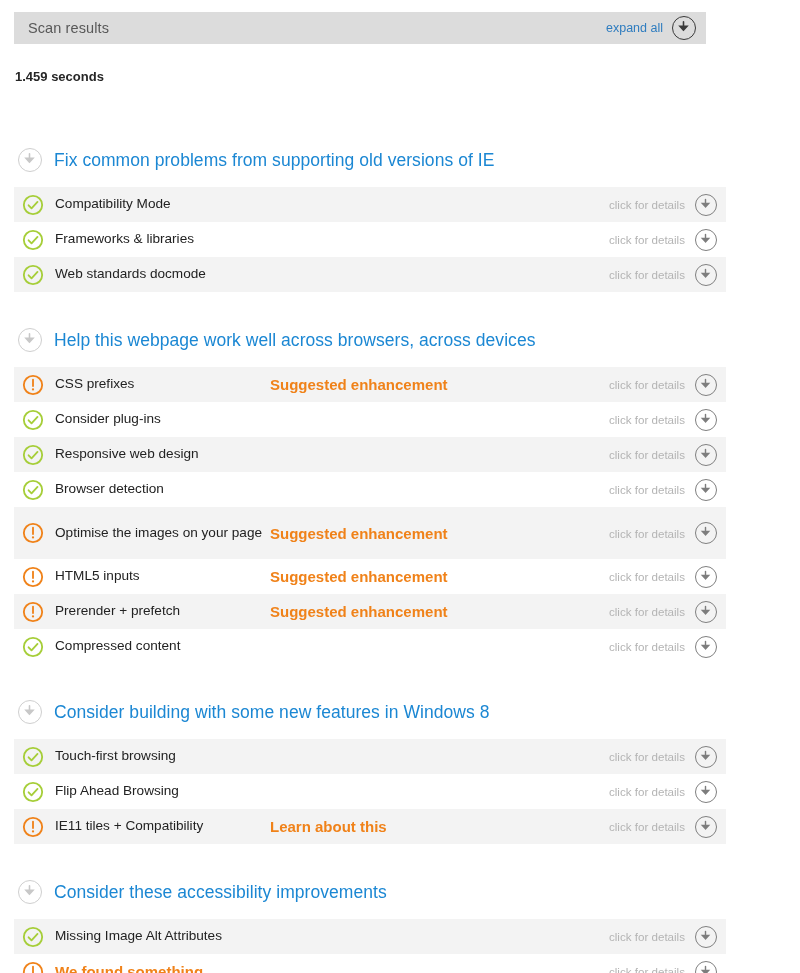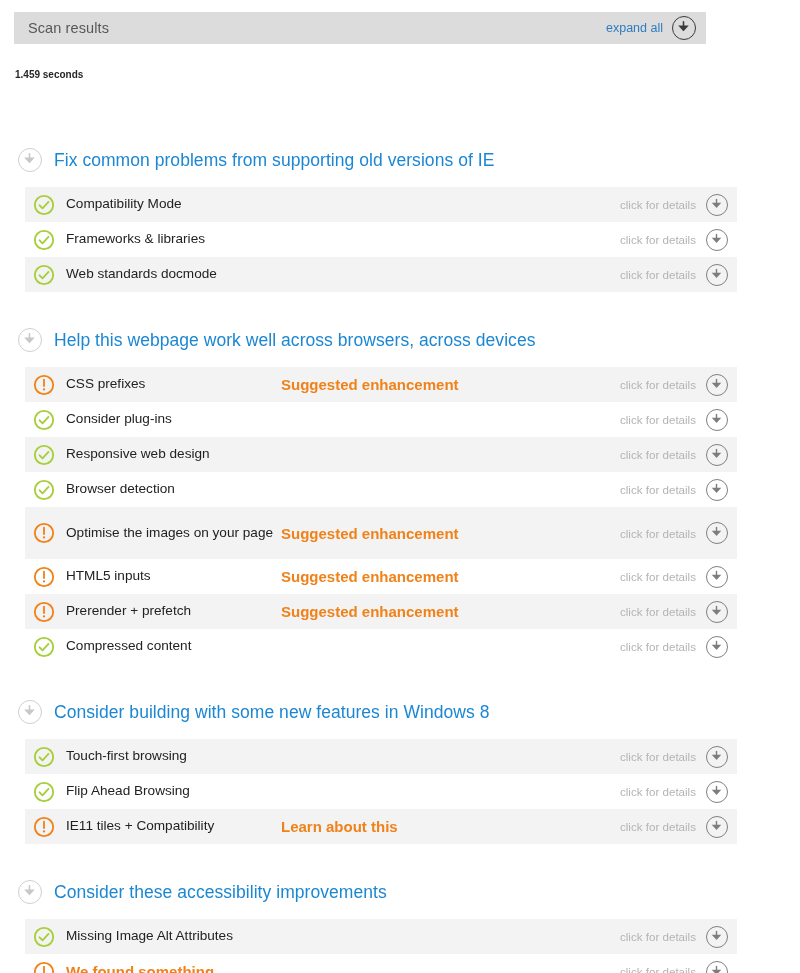--- a/index.html
+++ b/index.html
@@ -74,21 +74,21 @@
   .arrow-light {
     width: 24px; height: 24px;
     border: 1.4px solid #cfcfcf;
   }
 
   
   .elapsed-time {
     position: absolute;
     left: 15px;
     top: 69px;
-    font-size: 10px;
+    font-size: 13px;
     font-weight: bold;
     color: #262626;
   }
 
   
   .sections {
     position: absolute;
     left: 0;
     top: 112px;
     width: 800px;
@@ -106,21 +106,21 @@
     margin-bottom: 10px;
   }
   .section-title {
     font-size: 17.5px;
     color: #1b87d3;
     font-weight: normal;
     letter-spacing: 0.05px;
   }
 
   
-  .rows { width: 740px; padding-left: 11px; }
+  .rows { width: 740px; }
   .row {
     position: relative;
     margin: 0 14px;
     min-height: 35px;
     display: flex;
     align-items: center;
     background: #ffffff;
     box-sizing: border-box;
     padding-left: 4px;
     padding-right: 9px;

